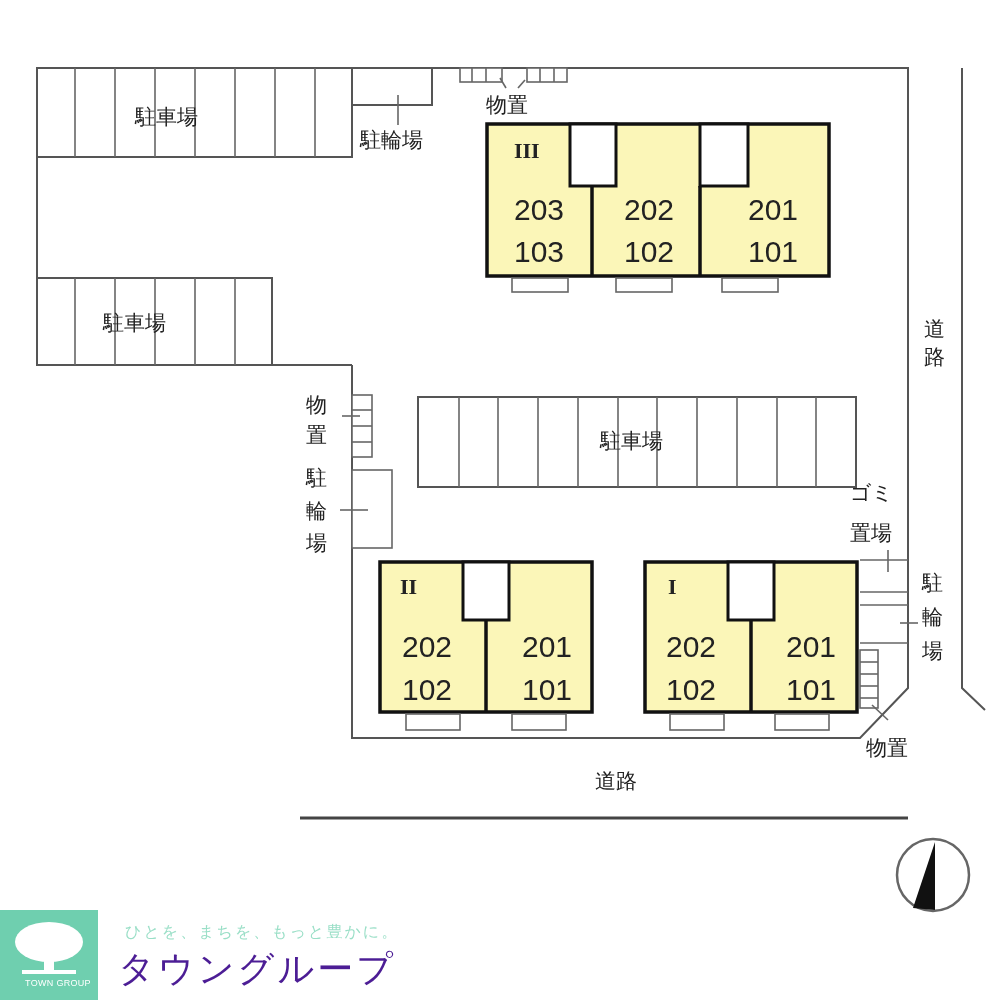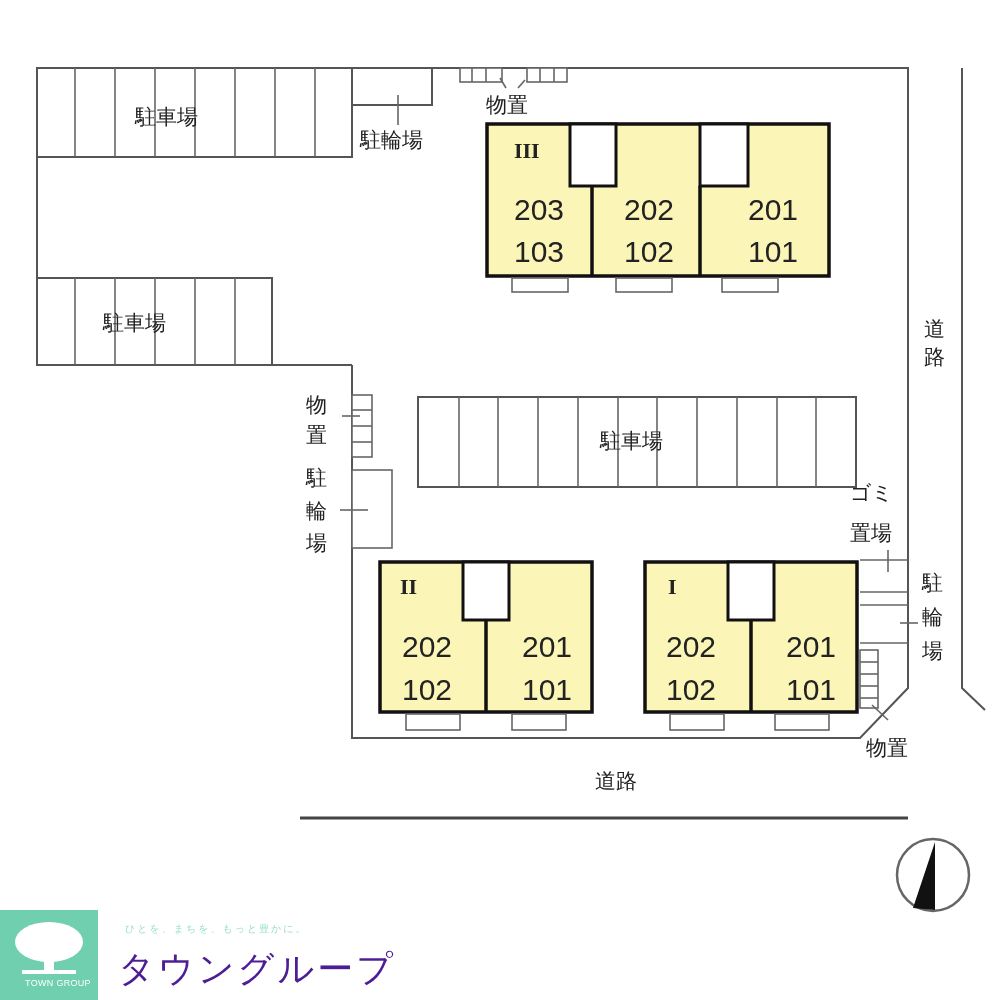--- a/index.html
+++ b/index.html
@@ -8,21 +8,21 @@
   .ln{stroke:#555;stroke-width:2;fill:none;}
   .ln-t{stroke:#666;stroke-width:1.6;fill:none;}
   .bld{fill:#fbf6b8;stroke:#111;stroke-width:3.5;}
   .notch{fill:#fff;stroke:#111;stroke-width:3;}
   .step{fill:#fff;stroke:#666;stroke-width:1.6;}
   .lbl{font-family:"DejaVu Sans",sans-serif;font-size:21px;fill:#222;}
   .unit{font-family:"Liberation Sans",sans-serif;font-size:30px;fill:#222;}
   .roman{font-family:"Liberation Serif",serif;font-size:22px;fill:#222;font-weight:bold;}
   .logo-box{position:absolute;left:0;top:910px;width:98px;height:90px;background:#6fcfaf;}
   .logo-txt{position:absolute;left:0;top:978px;width:116px;text-align:center;color:#fff;font-family:"Liberation Sans",sans-serif;font-size:9px;letter-spacing:0.3px;}
-  .tagline{position:absolute;left:125px;top:922px;color:#9adfc7;font-family:"DejaVu Sans",sans-serif;font-size:10px;letter-spacing:2px;}
+  .tagline{position:absolute;left:125px;top:922px;color:#9adfc7;font-family:"DejaVu Sans",sans-serif;font-size:16px;letter-spacing:2px;}
   .brand{position:absolute;left:118px;top:945px;color:#4c1d95;font-family:"DejaVu Sans",sans-serif;font-size:36px;letter-spacing:3px;}
 </style>
 </head>
 <body>
 
 <svg width="1000" height="1000" viewBox="0 0 1000 1000">
 
   <g>
     <polyline class="ln" points="352,365 352,738 860,738 908,688 908,68 37,68 37,365 352,365"></polyline>
     <line class="ln" x1="37" y1="157" x2="37" y2="278"></line>

